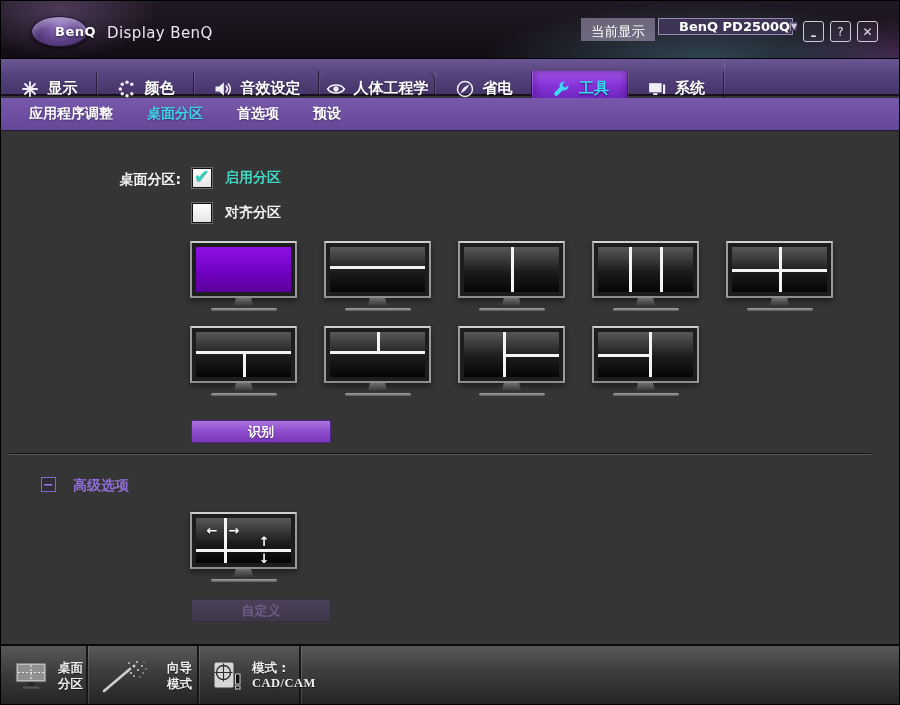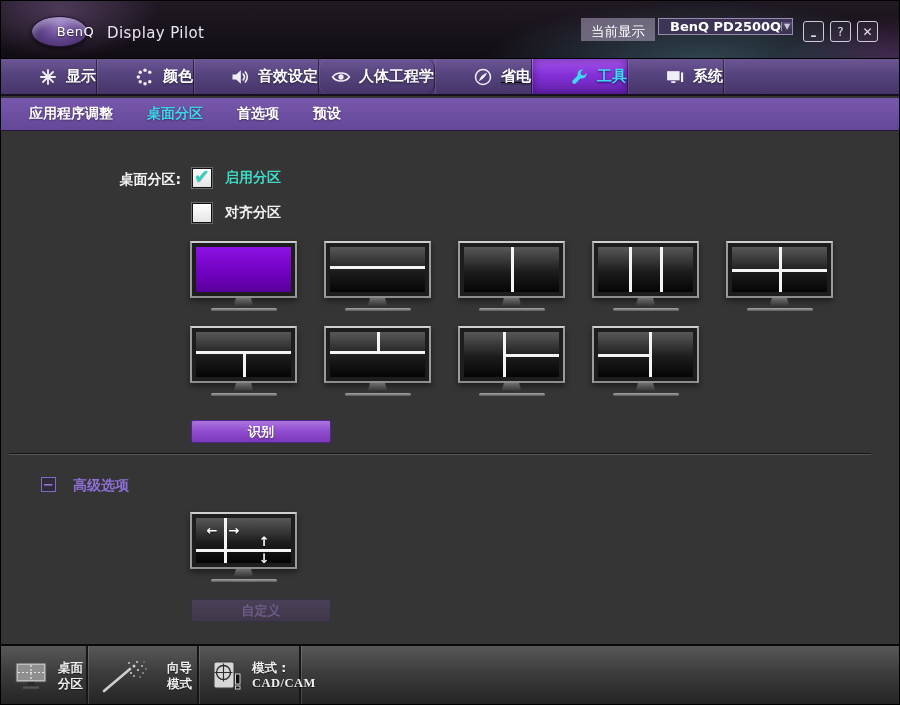--- a/index.html
+++ b/index.html
@@ -12,38 +12,38 @@
     background:
       radial-gradient(140px 70px at 60px 8px, rgba(115,85,135,.55), transparent 70%),
       radial-gradient(340px 95px at 78% 110%, rgba(80,130,148,.5), transparent 65%),
       radial-gradient(220px 80px at 101% 112%, rgba(150,72,170,.45), transparent 62%),
       linear-gradient(180deg,#201923,#120d14);
     border-bottom:1px solid #000; }
   .logo { position:absolute; left:30px; top:15px; width:57px; height:31px; border-radius:50%;
     background: radial-gradient(ellipse at 50% 25%, #9579c2, #5d4088 55%, #3f2a5e 95%);
     border:1px solid #241536; box-shadow: inset 0 5px 6px rgba(255,255,255,.35), 0 2px 4px rgba(0,0,0,.6);
     display:flex; align-items:center; justify-content:center; }
-  .logo span { color:#fff; font-weight:normal; font-size:13px; letter-spacing:.5px; text-shadow:0 1px 2px rgba(0,0,0,.6);padding-left:32px; }
+  .logo span { color:#fff; font-weight:bold; font-size:13px; letter-spacing:.5px; text-shadow:0 1px 2px rgba(0,0,0,.6);padding-left:32px; }
   .app-title { position:absolute; left:106px; top:23px; color:#e9e5f2; font-size:15px; letter-spacing:.4px; }
   .display-group { position:absolute; left:580px; top:17px; height:27px; display:flex; align-items:flex-start; }
   .cd-label { background:rgba(188,172,204,.5); color:#fff; font-size:13.5px; padding:5px 10px 0 10px; margin-right:3px; }
   .cd-dropdown { width:135px; background:#3e3455; border:1px solid #988bb0; display:flex; align-items:center; cursor:pointer; }
-  .cd-dropdown .val { flex:1; color:#fff; font-size:13px; font-weight:bold; padding-left:11px; white-space:nowrap; }
+  .cd-dropdown .val { flex:1; color:#fff; font-size:13px; font-weight:bold; padding-left:20px; white-space:nowrap; }
   .cd-arrow { width:22px; height:100%; border-left:1px solid #988bb0; color:#cfc6de; font-size:8px;
     display:flex; align-items:center; justify-content:center; background:linear-gradient(180deg,#564a72,#3a3150); }
   .win-controls { position:absolute; right:23px; top:20px; display:flex; gap:6px; }
   .win-btn { width:21px; height:21px; border:1px solid #cfc9da; border-radius:3px; background:rgba(70,60,85,.25);
     color:#e6e1ef; font-size:12px; display:flex; align-items:center; justify-content:center; cursor:pointer; }
   .win-btn.minimize span { transform:translateY(4px); font-weight:bold; }
 
   
   #navbar { position:absolute; left:0; top:58px; width:900px; height:37px; display:flex;
     background:linear-gradient(180deg,#6b5694 0%,#54427c 48%,#463569 100%); border-bottom:2px solid #17101f; }
-  .nav-tab { height:100%; display:flex; align-items:center; justify-content:flex-end; gap:8px;
-    border-left:1px solid rgba(255,255,255,.10); border-right:1px solid rgba(0,0,0,.5); cursor:pointer; }
+  .nav-tab { height:100%; display:flex; align-items:center; justify-content:center; gap:8px;
+    border-left:1px solid rgba(255,255,255,.10); border-right:1px solid rgba(0,0,0,.5); cursor:pointer;margin-top:12px; }
   .nav-tab:first-child { border-left:none; }
   .nav-tab .label { color:#fff; font-size:15px; font-weight:bold; text-shadow:0 1px 2px rgba(0,0,0,.5); white-space:nowrap; }
   .nav-tab .nav-icon { width:20px; height:20px; color:#f0eef5; display:inline-flex; }
   .nav-tab .nav-icon svg { width:100%; height:100%; }
   .nav-tab.selected { background:linear-gradient(180deg,#a958ee 0%,#8430d8 45%,#6423ad 100%);
     box-shadow: inset 0 0 10px rgba(40,0,70,.5); }
   .nav-tab.selected .label { color:#3fd8f5; text-shadow:0 1px 2px rgba(0,0,40,.7); }
   .nav-tab.selected .nav-icon { color:#3fd8f5; }
   .nav-filler { flex:1; border-left:1px solid rgba(255,255,255,.10); }
 
@@ -111,21 +111,21 @@
 </style>
 </head>
 <body>
 
 <div id="window">
 
   <div id="titlebar">
     <div class="logo">
       <span>BenQ</span>
     </div>
-    <div class="app-title">Display Pilot</div>
+    <div class="app-title">Display BenQ</div>
     <div class="display-group">
       <span class="cd-label">当前显示</span>
       <div class="cd-dropdown">
         <span class="val">BenQ PD2500Q</span>
         <span class="cd-arrow">▼</span>
       </div>
     </div>
     <div class="win-controls" id="win-controls">
         <div class="win-btn minimize">
           <span>–</span>

